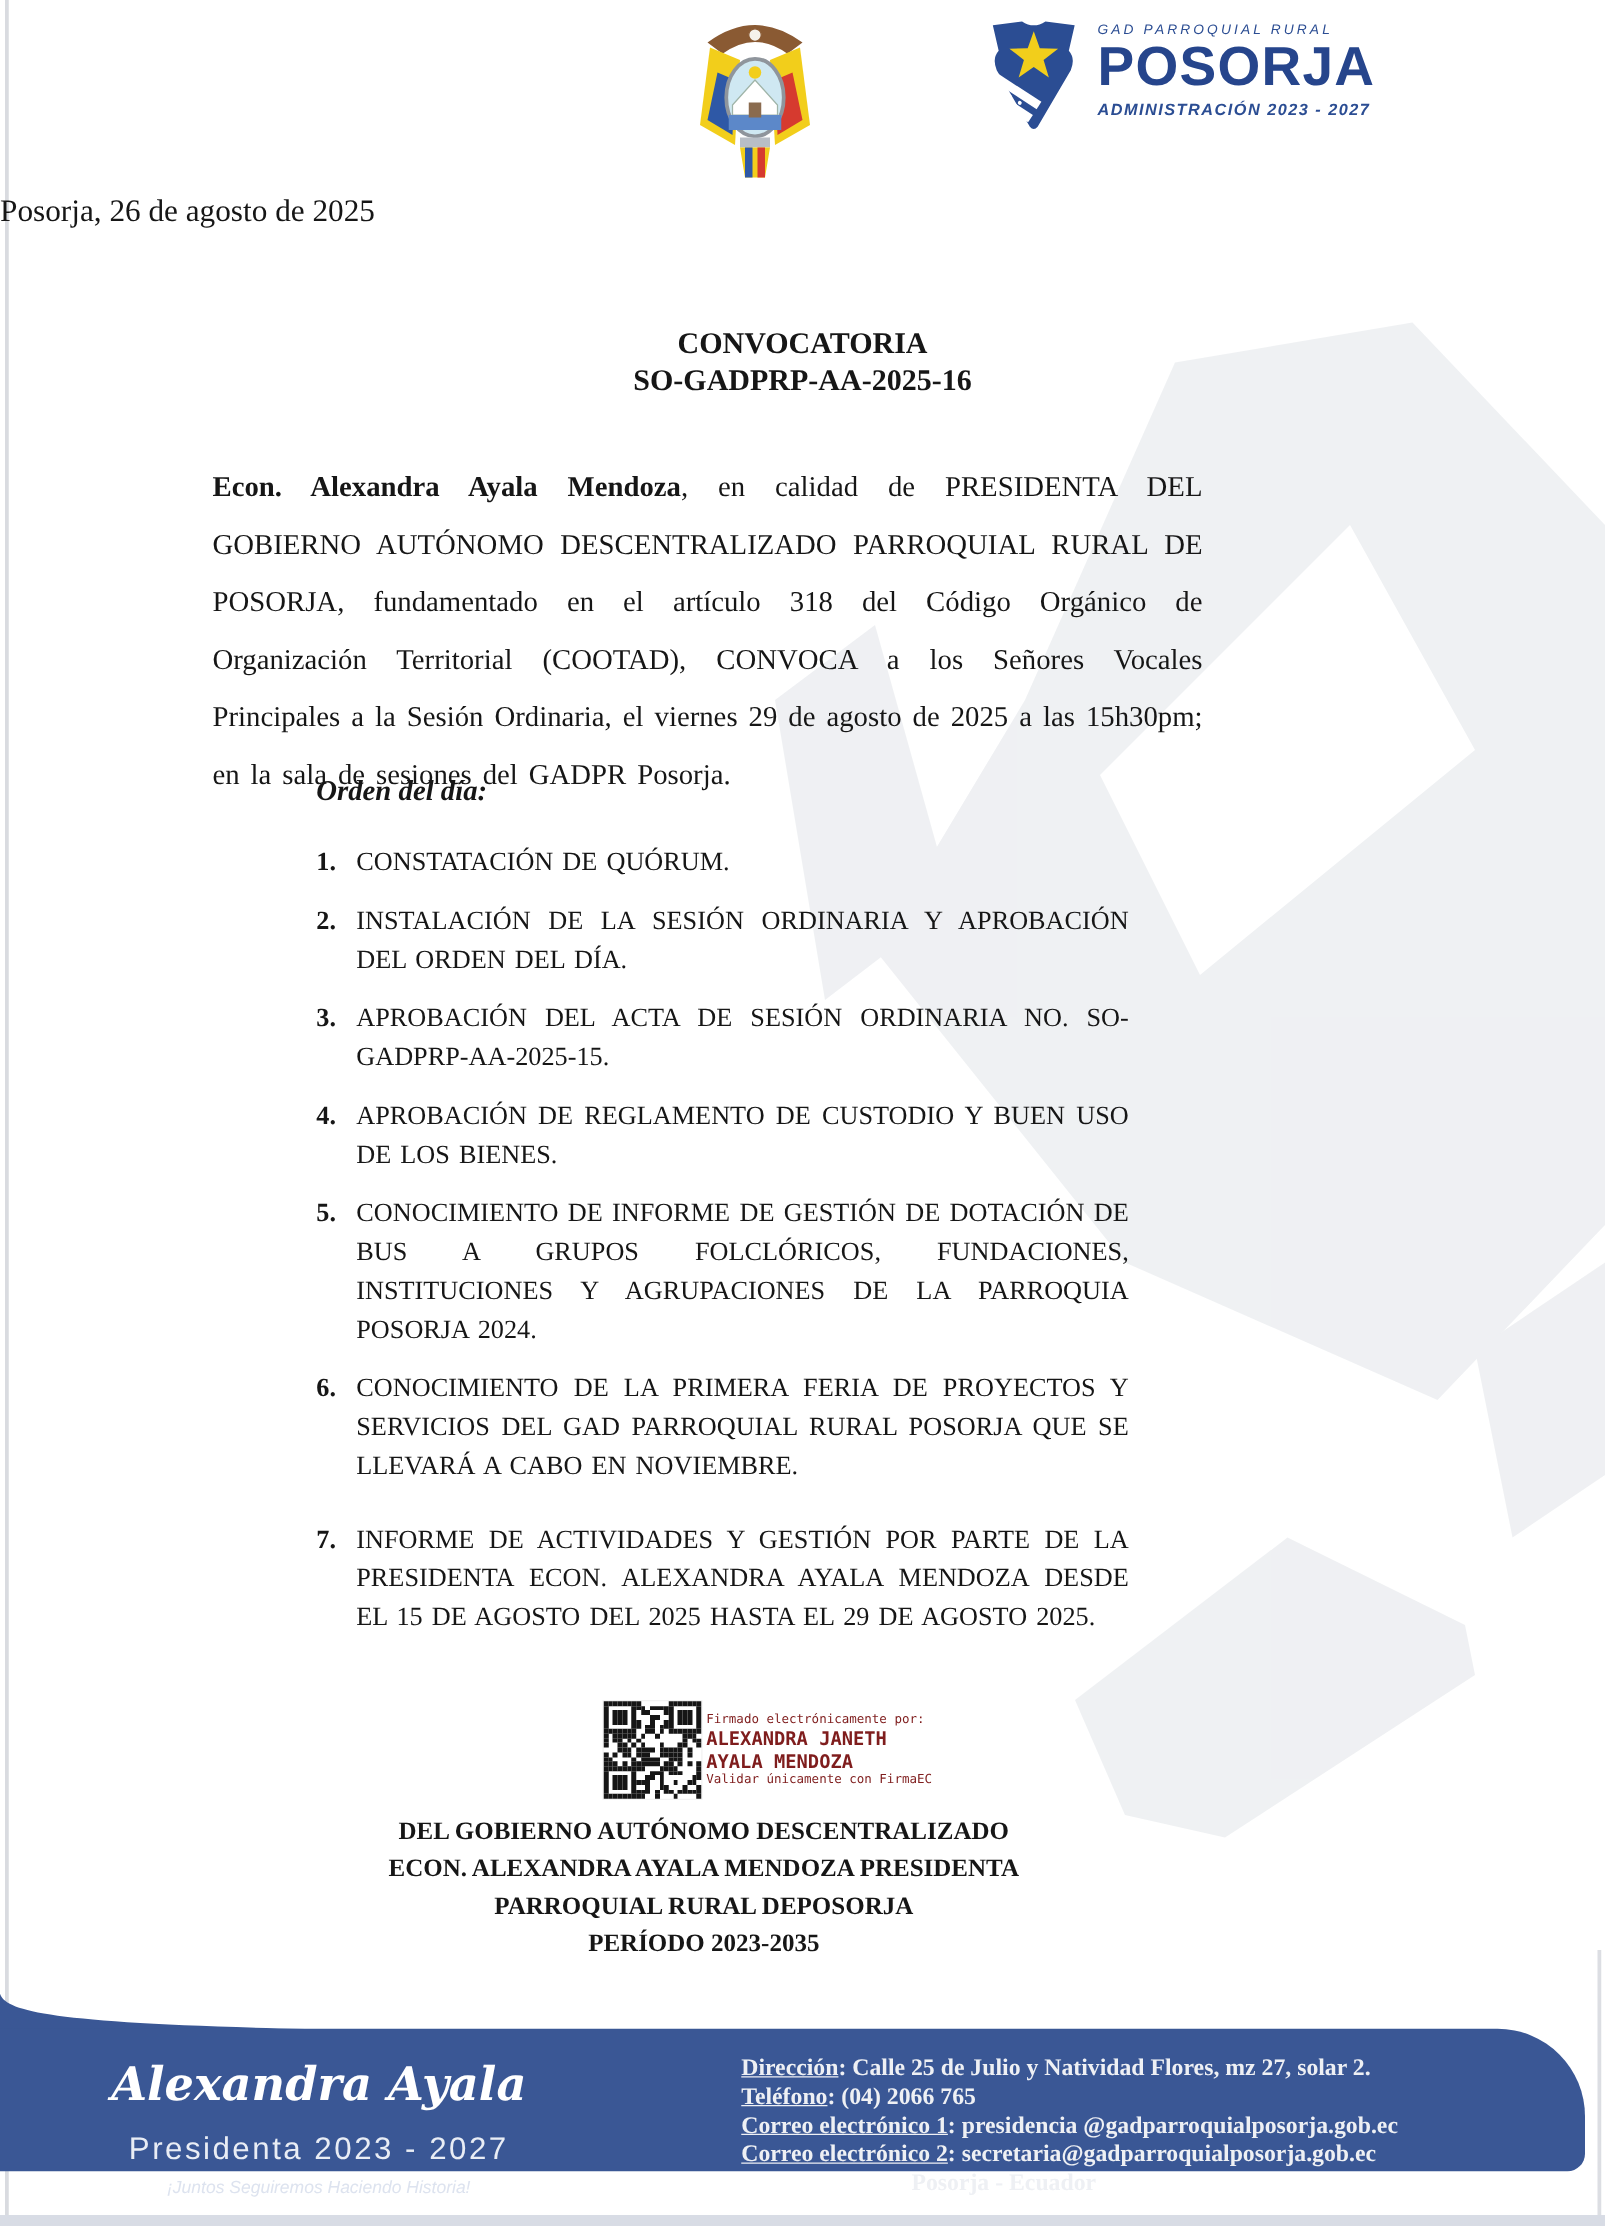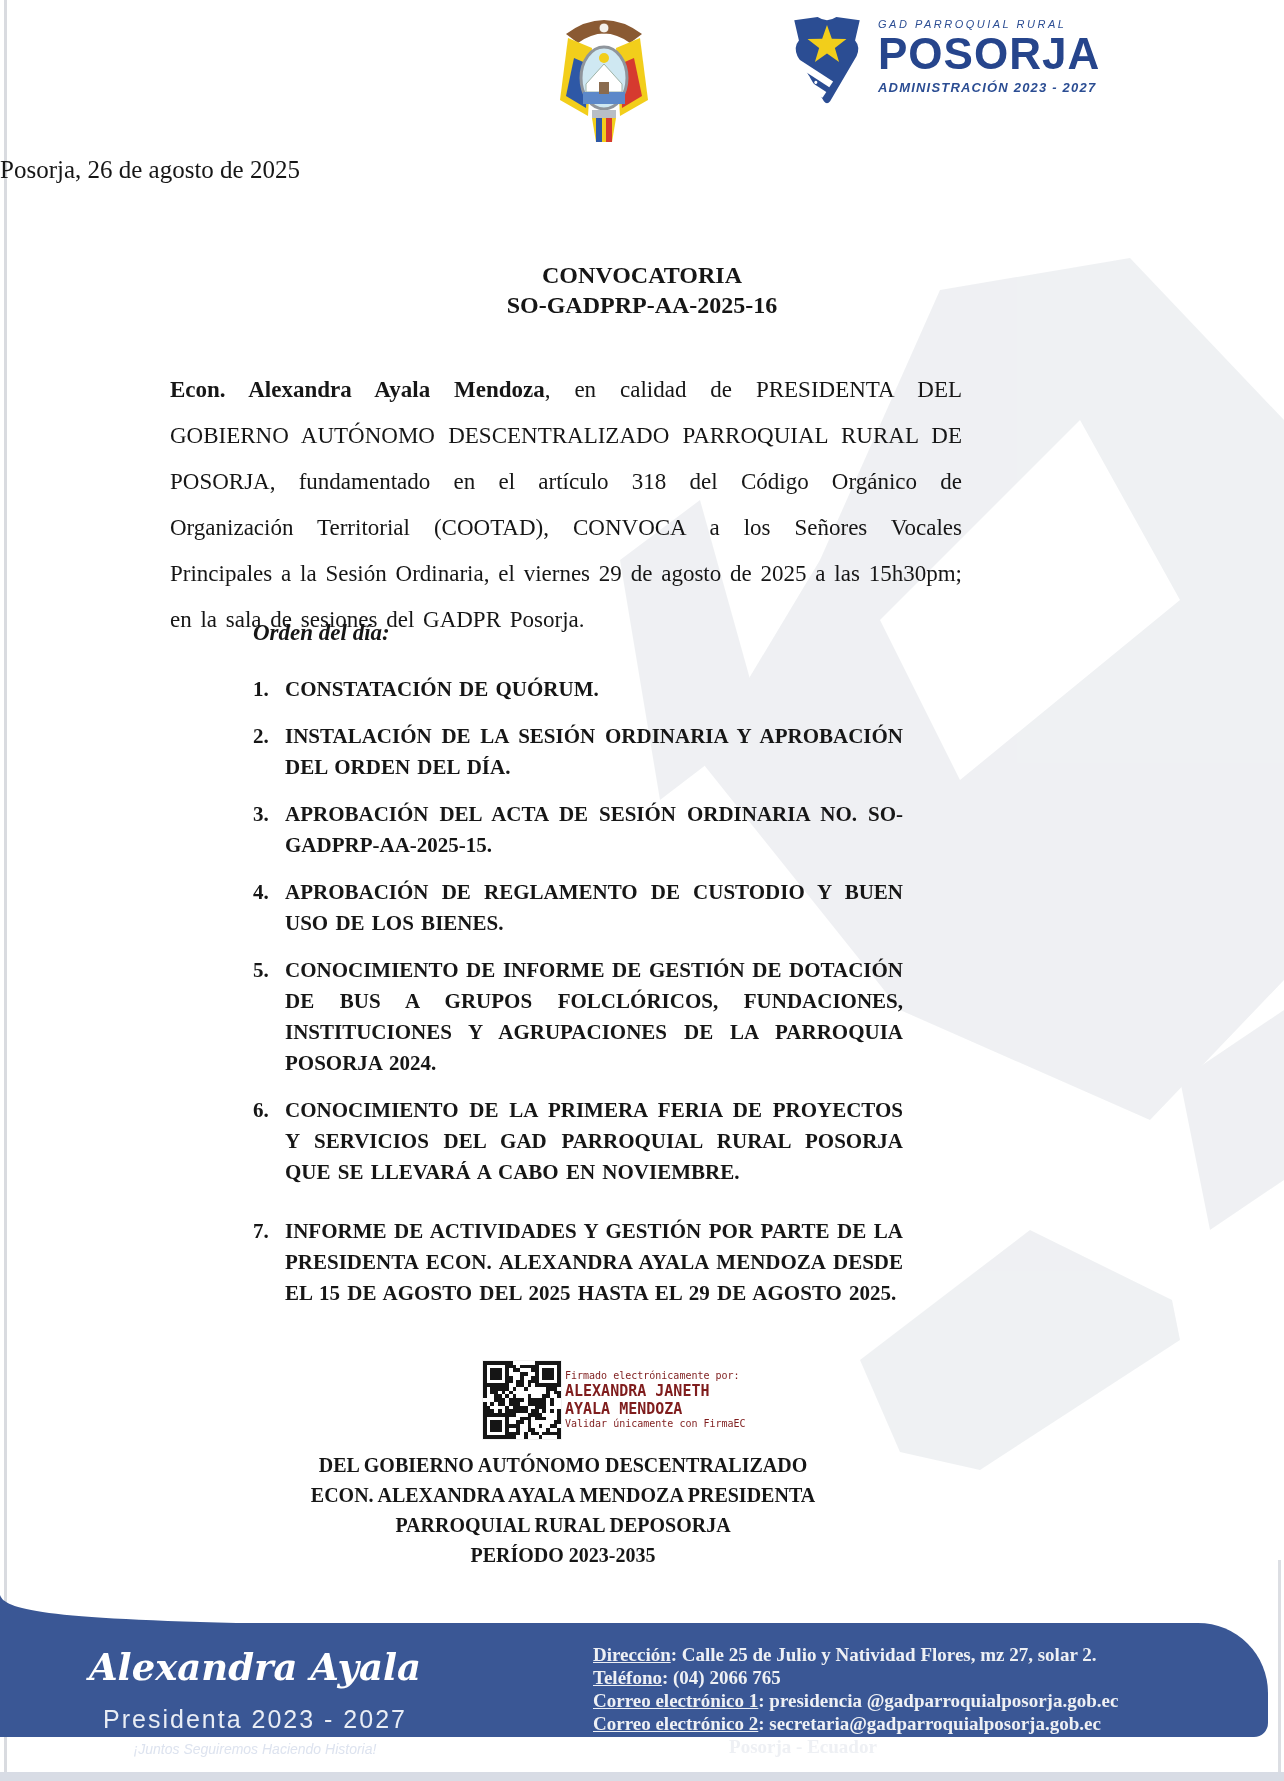--- a/index.html
+++ b/index.html
@@ -26,21 +26,21 @@
 
   .bodypara{position:absolute;left:170px;top:344px;width:792px;font-size:23px;line-height:46px;
             text-align:justify;word-spacing:3px;}
   .bodypara b{font-weight:700;}
 
   .agenda-heading{position:absolute;left:253px;top:620px;font-size:23px;font-weight:700;font-style:italic;}
   .agenda{position:absolute;left:253px;top:674px;width:650px;}
   .agenda-item{display:flex;margin-bottom:16px;}
   .agenda-item.extra-gap{margin-top:28px;}
   .agenda-num{width:32px;flex:0 0 32px;font-weight:700;font-size:21px;line-height:31px;}
-  .agenda-text{flex:1;font-weight:700;font-size:21px;line-height:31px;text-align:justify;word-spacing:2px;}
+  .agenda-text{flex:1;font-weight:400;font-size:21px;line-height:31px;text-align:justify;word-spacing:2px;}
 
   
   .qr-row{position:absolute;left:482px;top:1360px;display:flex;align-items:center;}
   .qr{display:grid;grid-template-columns:repeat(21,1fr);grid-template-rows:repeat(21,1fr);
       width:78px;height:78px;background:#fff;border:1px solid #f2f2f2;}
   .qr .qm{background:#151515;}
   .qr-caption{margin-left:3px;font-family:"DejaVu Sans Mono", monospace;color:#7f1d1d;}
   .qr-cap-small{font-size:10px;line-height:12px;}
   .qr-cap-name{font-size:15px;font-weight:700;line-height:18px;}
 

